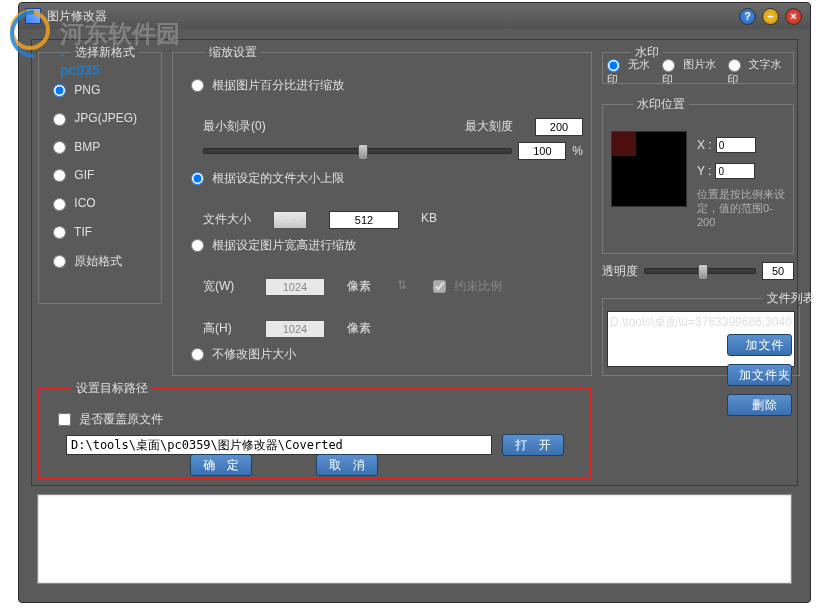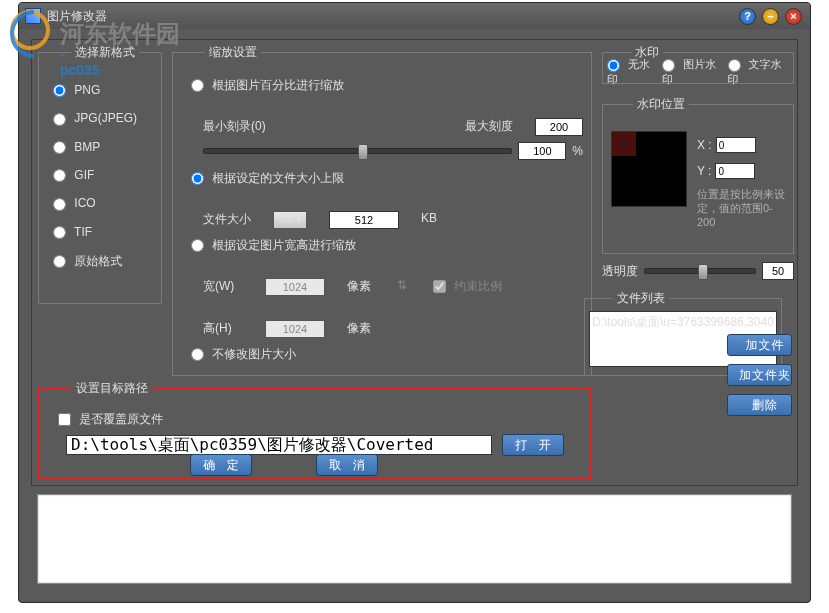--- a/index.html
+++ b/index.html
@@ -48,28 +48,28 @@
 .wmpos-preview { position: absolute; left: 8px; top: 18px; width: 76px; height: 76px; background: #000; border: 1px solid #333; }
 .wmpos-red { position: absolute; left: 0; top: 0; width: 24px; height: 24px; background: #4a1010; }
 .wmpos-coords { position: absolute; left: 94px; top: 24px; color: #e0e0e0; font-size: 11px; }
 .wmpos-coords div { margin-bottom: 10px; display: flex; align-items: center; gap: 4px; }
 .wmpos-coords input { width: 40px; height: 16px; background: #fff; border: 1px solid #333; font-size: 10px; padding-left: 2px; }
 .wmpos-hint { position: absolute; left: 94px; top: 74px; width: 92px; color: #b0b0b0; font-size: 11px; line-height: 14px; }
 
 .opacity-row { position: absolute; left: 570px; top: 222px; width: 192px; display: flex; align-items: center; gap: 6px; color: #e0e0e0; }
 .opacity-row .slider { flex: 1; }
 
-.filelist-fs { left: 552px; top: 250px; width: 192px; height: 86px; padding: 4px; }
+.filelist-fs { left: 570px; top: 250px; width: 192px; height: 86px; padding: 4px; text-align: right; }
 .filelist-box { background: #fff; border: 1px solid #333; width: 100%; height: 56px; overflow: hidden; font-family: monospace; font-size: 10px; padding: 2px; white-space: nowrap; }
 
 .target-fs { left: 6px; top: 340px; width: 554px; height: 100px; border: 2px solid #e02020; }
 .target-fs legend { background: none; }
 .target-row { margin: 6px 10px; color: #e0e0e0; }
 .path-row { display: flex; align-items: center; gap: 10px; margin: 4px 18px; }
-.path-input { flex: 1; height: 20px; background: #fff; border: 1px solid #333; font-size: 16px; padding: 2px 4px; font-family: monospace; }
+.path-input { flex: 1; height: 20px; background: #fff; border: 1px solid #333; font-size: 12px; padding: 2px 4px; font-family: monospace; }
 
 .blue-btn { min-width: 62px; height: 22px; background: linear-gradient(#5a90d0,#3a70b0); border: 1px solid #204060; color: #fff; font-size: 12px; border-radius: 3px; cursor: pointer; letter-spacing: 4px; padding-left: 4px; }
 .blue-btn.nm { letter-spacing: 1px; padding-left: 11px; }
 
 .btn-row { position: absolute; left: 150px; bottom: 2px; display: flex; gap: 64px; }
 
 .side-btns { position: absolute; left: 695px; top: 294px; display: flex; flex-direction: column; gap: 8px; }
 .side-btns button { width: 65px; }
 
 .bottom-white { position: absolute; left: 12px; right: 12px; bottom: 12px; height: 90px; background: #fff; border: 1px solid #8a8a8a; box-shadow: inset 0 0 2px #aaa; }

